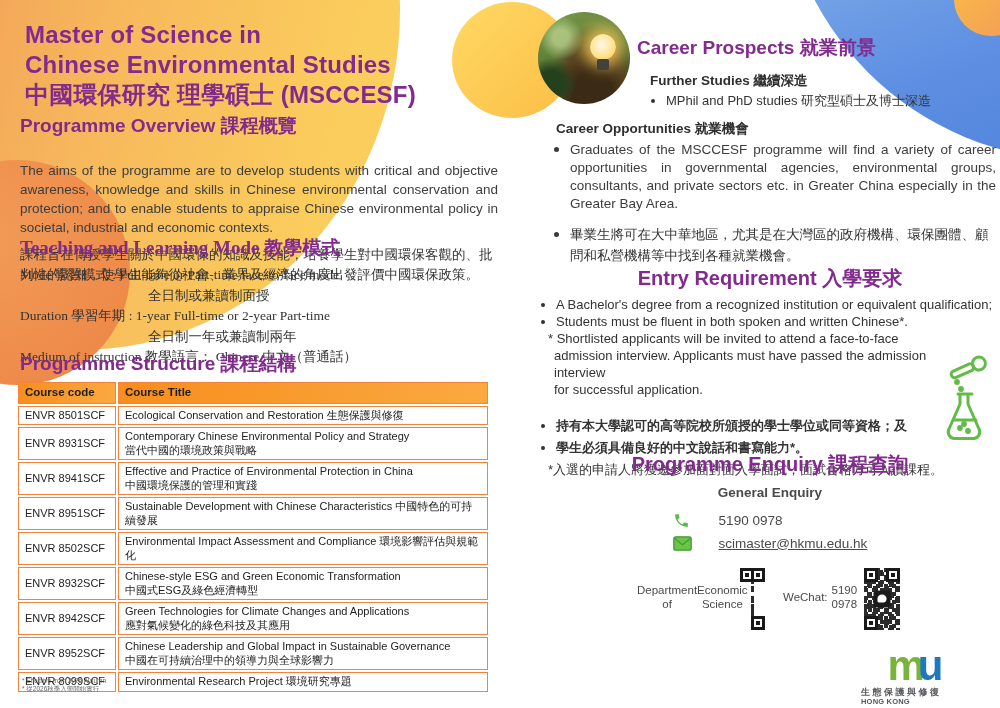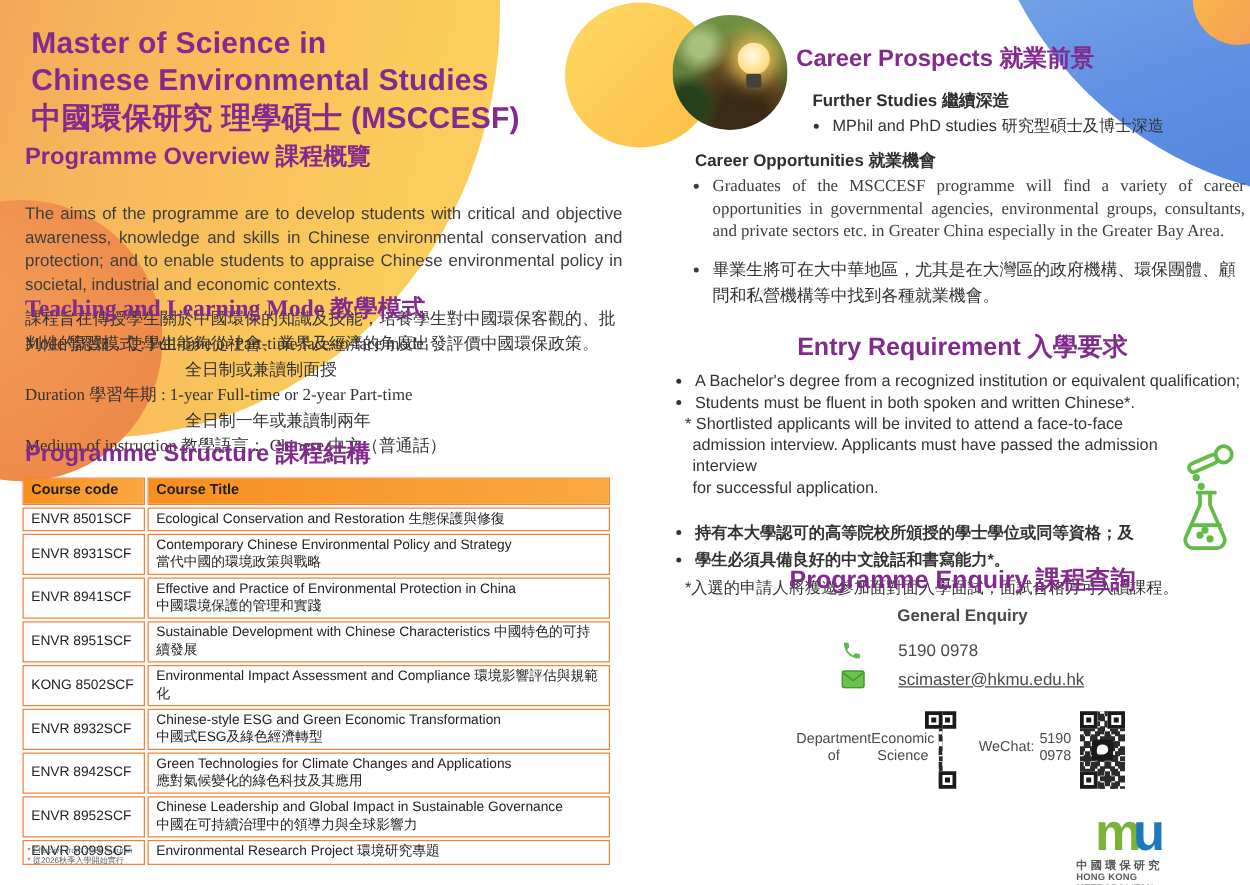--- a/index.html
+++ b/index.html
@@ -52,21 +52,21 @@
       linear-gradient(160deg,#7a9a4a 0%,#5d7c38 45%,#42612c 75%,#2f4a20 100%);}
   .bulb{position:absolute;left:52px;top:22px;width:26px;height:26px;border-radius:50%;
       background:radial-gradient(circle at 45% 40%,#FFFBE8,#FFE08A 60%,#F4B93C);
       box-shadow:0 0 16px 7px rgba(255,210,90,.85);}
   .bulb-base{position:absolute;left:59px;top:47px;width:12px;height:11px;background:#44403a;border-radius:2px;}
   .career-heading{left:637px;top:36px;font-size:21px;}
   .further{left:650px;top:72px;width:330px;}
   .bold-sub{font-size:13.5px;font-weight:bold;color:#2f2f2f;line-height:17px;}
   .further li,.opp li{font-size:13px;line-height:17px;color:#333;margin-top:3px;}
   .career-opp{left:556px;top:120px;width:440px;}
-  .opp-en{font-size:13.5px;line-height:18px;text-align:justify;color:#3d3d3d;font-family:Liberation Serif, serif;}
+  .opp-en{font-size:13.5px;line-height:18px;text-align:justify;color:#3d3d3d;}
   .opp-zh{font-size:13.5px;line-height:21px;color:#333;margin-top:9px;}
   .career-opp ul{padding-left:14px;}
   .career-opp li{margin-top:3px;}
   .entry{left:540px;top:266px;width:460px;}
   .entry h2{text-align:center;font-size:20px;}
   .entry ul{padding-left:16px;margin-top:6px;}
   .entry li{font-size:13px;line-height:17px;color:#333;}
   .entry .note{padding-left:8px;width:430px;}
   .entry .note div{font-size:13px;line-height:17px;color:#333;}
   .entry .note div + div{padding-left:6px;}
@@ -167,21 +167,21 @@
               <div class="zh">中國環境保護的管理和實踐</div>
             </td>
         </tr>
         <tr>
           <td class="code-cell">ENVR 8951SCF</td>
           <td>
               <div>Sustainable Development with Chinese Characteristics 中國特色的可持續發展</div>
             </td>
         </tr>
         <tr>
-          <td class="code-cell">KONG 8502SCF</td>
+          <td class="code-cell">ENVR 8502SCF</td>
           <td>
               <div>Environmental Impact Assessment and Compliance 環境影響評估與規範化</div>
             </td>
         </tr>
         <tr>
           <td class="code-cell">ENVR 8932SCF</td>
           <td>
               <div>Chinese-style ESG and Green Economic Transformation</div>
               <div class="zh">中國式ESG及綠色經濟轉型</div>
             </td>
@@ -320,20 +320,20 @@
             <div class="fp bl"></div>
           <div class="qr-badge"></div>
         </div>
       </div>
     </div>
   </div>
 
   <div class="abs logo">
     <div class="mark"><span class="m">m</span><span class="u">u</span></div>
     <div class="ltext">
-      <div class="lzh">中國環保研究</div>
+      <div class="lzh">生態保護與修復</div>
       <div class="len">HONG KONG</div>
       <div class="len">METROPOLITAN</div>
       <div class="len">UNIVERSITY</div>
     </div>
   </div>
 
 </div>
 
 </body></html>

